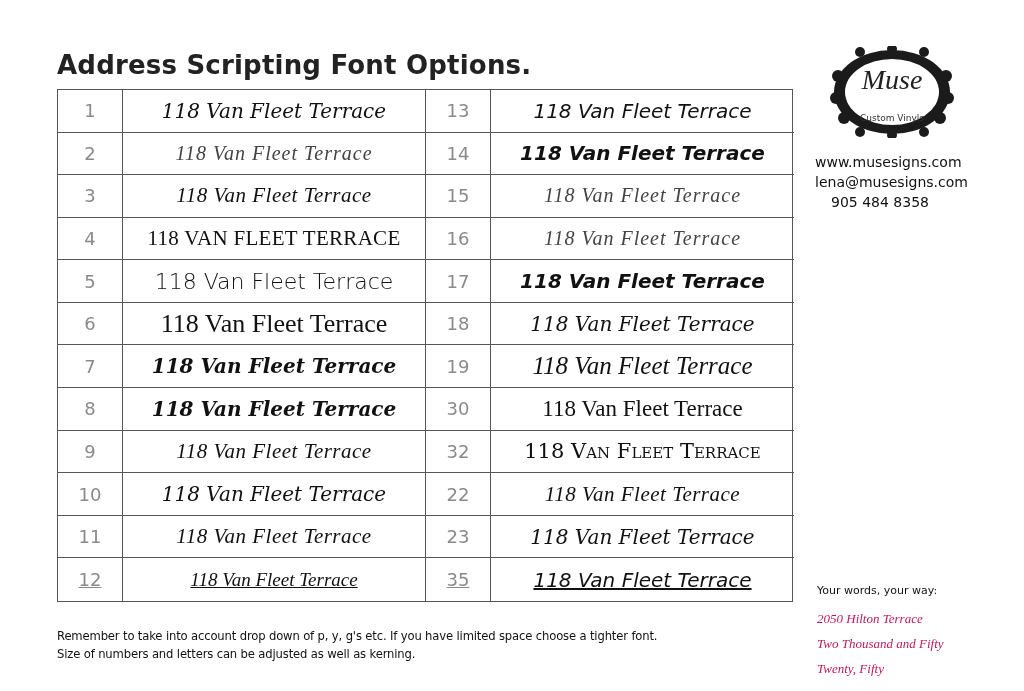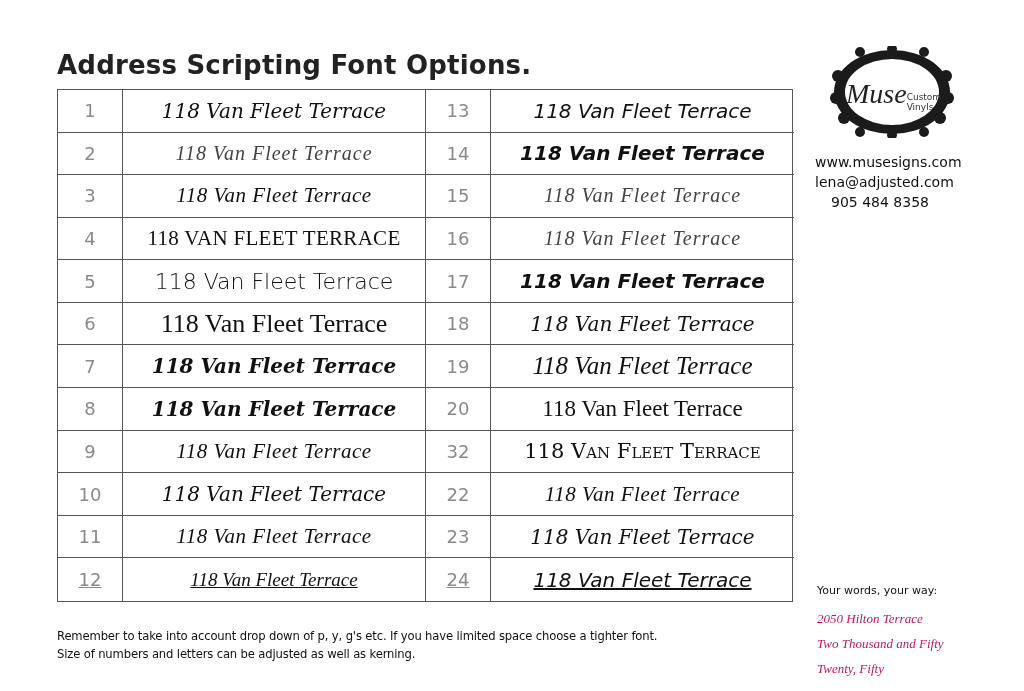--- a/index.html
+++ b/index.html
@@ -41,22 +41,22 @@
   .f-deco    { font-family: "DejaVu Serif", serif; font-size: 21px; font-variant: small-caps; }
   .f-hand    { font-family: "DejaVu Sans", sans-serif; font-style: italic; font-size: 20px; }
   .f-hand-b  { font-family: "DejaVu Sans", sans-serif; font-style: italic; font-weight: bold; font-size: 20px; }
   .f-big-script { font-family: "Liberation Serif", serif; font-style: italic; font-size: 25px; }
   .f-small-script { font-family: "Liberation Serif", serif; font-style: italic; font-size: 19px; }
 
   .logo {
     position: absolute; left: 830px; top: 46px; width: 124px; height: 92px;
   }
   .logo-text {
-    position: absolute; left: 16px; top: 0; width: 124px; height: 92px;
-    display: flex; align-items: center; justify-content: center;
+    position: absolute; left: 0; top: 0; width: 124px; height: 92px;
+    display: flex; flex-direction: column; align-items: center; justify-content: center;
   }
   .logo-name {
     font-family: "Liberation Serif", serif; font-style: italic; font-size: 28px;
     color: #222; line-height: 28px; margin-top: 4px;
   }
   .logo-sub {
     font-family: "DejaVu Sans", sans-serif; font-size: 9px; color: #333; margin-top: 19px;
   }
   .contact {
     position: absolute; left: 815px; top: 152px; font-family: "DejaVu Sans", sans-serif;
@@ -108,37 +108,37 @@
     <div class="cell num">6</div>
     <div class="cell sample f-serif">118 Van Fleet Terrace</div>
     <div class="cell num">18</div>
     <div class="cell sample f-script last-col">118 Van Fleet Terrace</div>
     <div class="cell num">7</div>
     <div class="cell sample f-script-b">118 Van Fleet Terrace</div>
     <div class="cell num">19</div>
     <div class="cell sample f-big-script last-col">118 Van Fleet Terrace</div>
     <div class="cell num">8</div>
     <div class="cell sample f-script-b">118 Van Fleet Terrace</div>
-    <div class="cell num">20</div>
+    <div class="cell num">30</div>
     <div class="cell sample f-serif-m last-col">118 Van Fleet Terrace</div>
     <div class="cell num">9</div>
     <div class="cell sample f-script-l">118 Van Fleet Terrace</div>
     <div class="cell num">32</div>
     <div class="cell sample f-deco last-col">118 Van Fleet Terrace</div>
     <div class="cell num">10</div>
     <div class="cell sample f-script">118 Van Fleet Terrace</div>
     <div class="cell num">22</div>
     <div class="cell sample f-script-l last-col">118 Van Fleet Terrace</div>
     <div class="cell num">11</div>
     <div class="cell sample f-script-l">118 Van Fleet Terrace</div>
     <div class="cell num">23</div>
     <div class="cell sample f-script last-col">118 Van Fleet Terrace</div>
     <div class="cell num last-row">12</div>
     <div class="cell sample f-small-script last-row">118 Van Fleet Terrace</div>
-    <div class="cell num last-row">24</div>
+    <div class="cell num last-row">35</div>
     <div class="cell sample f-hand last-col last-row">118 Van Fleet Terrace</div>
   </div>
 
 <div class="logo">
   <svg width="124" height="92" viewBox="0 0 124 92">
     <ellipse cx="62" cy="46" rx="58" ry="42" fill="#1b1b1b"></ellipse>
     <g fill="#1b1b1b">
       <circle cx="8" cy="30" r="6"></circle>
         <circle cx="6" cy="52" r="6"></circle>
         <circle cx="14" cy="72" r="6"></circle>
@@ -155,21 +155,21 @@
     <ellipse cx="62" cy="46" rx="47" ry="33" fill="#ffffff"></ellipse>
   </svg>
   <div class="logo-text">
     <div class="logo-name">Muse</div>
     <div class="logo-sub">Custom Vinyls</div>
   </div>
 </div>
 
 <div class="contact">
   <div>www.musesigns.com</div>
-  <div>lena@adjusted.com</div>
+  <div>lena@musesigns.com</div>
   <div class="phone">905 484 8358</div>
 </div>
 
 <div class="tagline">Your words, your way:</div>
 <div class="examples">
   <div>2050 Hilton Terrace</div>
   <div>Two Thousand and Fifty</div>
   <div>Twenty, Fifty</div>
 </div>
 

